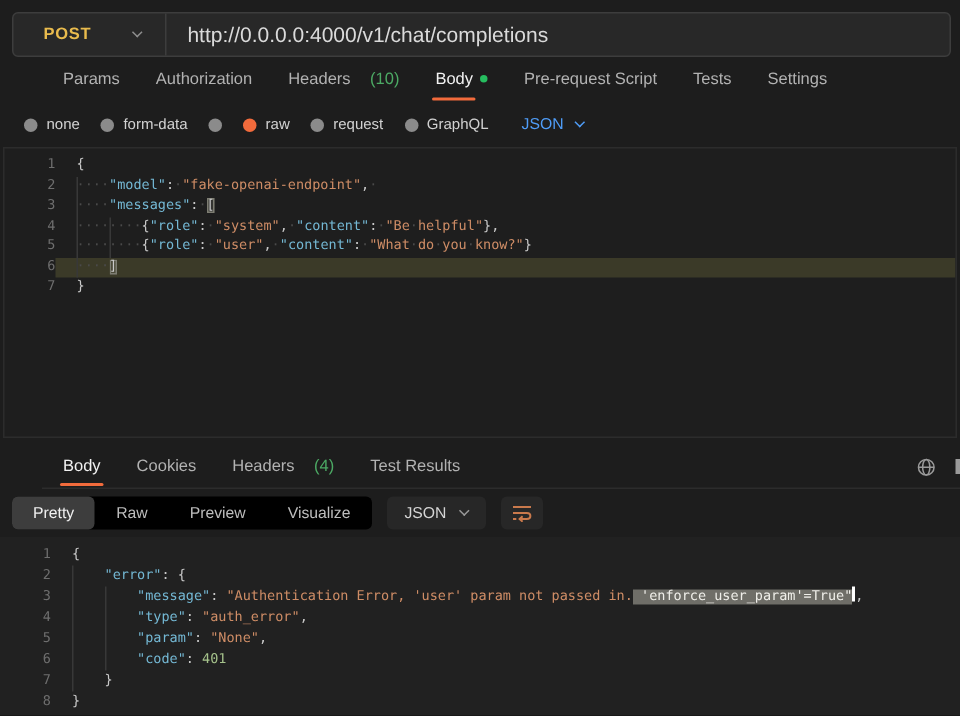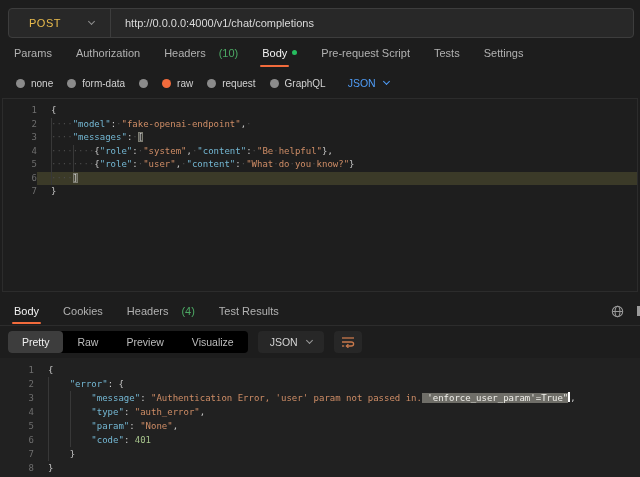--- a/index.html
+++ b/index.html
@@ -6,28 +6,28 @@
   html,body { background:#151515; }
   .app {
     position:relative; width:640px; height:477px; overflow:hidden;
     background:#1d1d1d; color:#d0d0d0;
     font-family:"Liberation Sans", sans-serif;
   }
   
   .url-row { padding:8px 6px 0 8px; }
   .url-bar { height:30px; background:#282828; border:1px solid #3d3d3d; border-radius:4px; display:flex; align-items:center; }
   .method { display:flex; align-items:center; gap:28px; padding:0 16px 0 20px; cursor:pointer; }
-  .method-label { font-size:11px; font-weight:normal; letter-spacing:.5px; color:#e9bb4d; }
+  .method-label { font-size:11px; font-weight:bold; letter-spacing:.5px; color:#e9bb4d; }
   .chev { display:inline-block; width:5px; height:5px; border-right:1.4px solid currentColor; border-bottom:1.4px solid currentColor; transform:rotate(45deg); margin-top:-3px; }
   .method .chev { color:#8f8f8f; }
   .vdiv { width:1px; align-self:stretch; background:#3d3d3d; }
-  .url-text { padding-left:14px; font-size:11px; color:#dadada; white-space:nowrap; }
-
-  
-  .tabs { display:flex; align-items:center; gap:24px; padding:0 14px; height:30px; position:relative; }
+  .url-text { padding-left:14px; font-size:14px; color:#dadada; white-space:nowrap; }
+
+  
+  .tabs { display:flex; align-items:center; gap:24px; padding:0 14px; height:30px; position:relative;margin-left:28px; }
   .tab { position:relative; height:100%; display:flex; align-items:center; gap:5px; font-size:11px; color:#b2b2b2; cursor:pointer; }
   .tab .tlabel { position:relative; display:flex; align-items:center; height:100%; }
   .tab.active { color:#f2f2f2; }
   .tab.active .tlabel::after { content:""; position:absolute; left:-2px; right:-2px; bottom:1px; height:2px; background:#f26b3c; border-radius:1px; }
   .tab .badge { color:#4ca964;padding-left:8px; }
   .tab .dot { width:5px; height:5px; border-radius:50%; background:#26bd5f; margin-top:-1px; }
 
   
   .modes-row { display:flex; align-items:center; gap:14px; padding:0 16px; height:30px; }
   .mode { display:flex; align-items:center; gap:6px; font-size:10px; color:#d2d2d2; cursor:pointer; }

